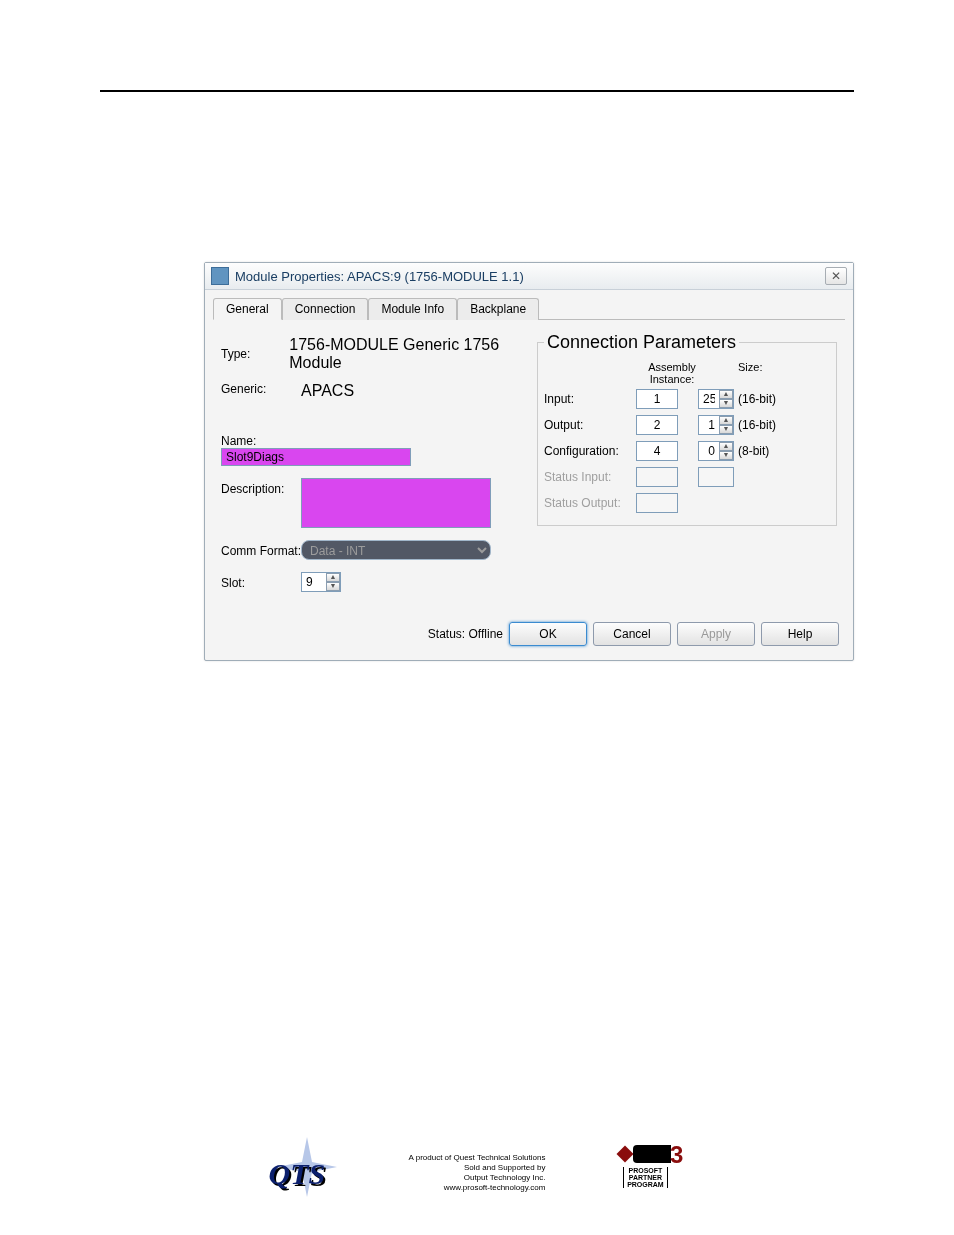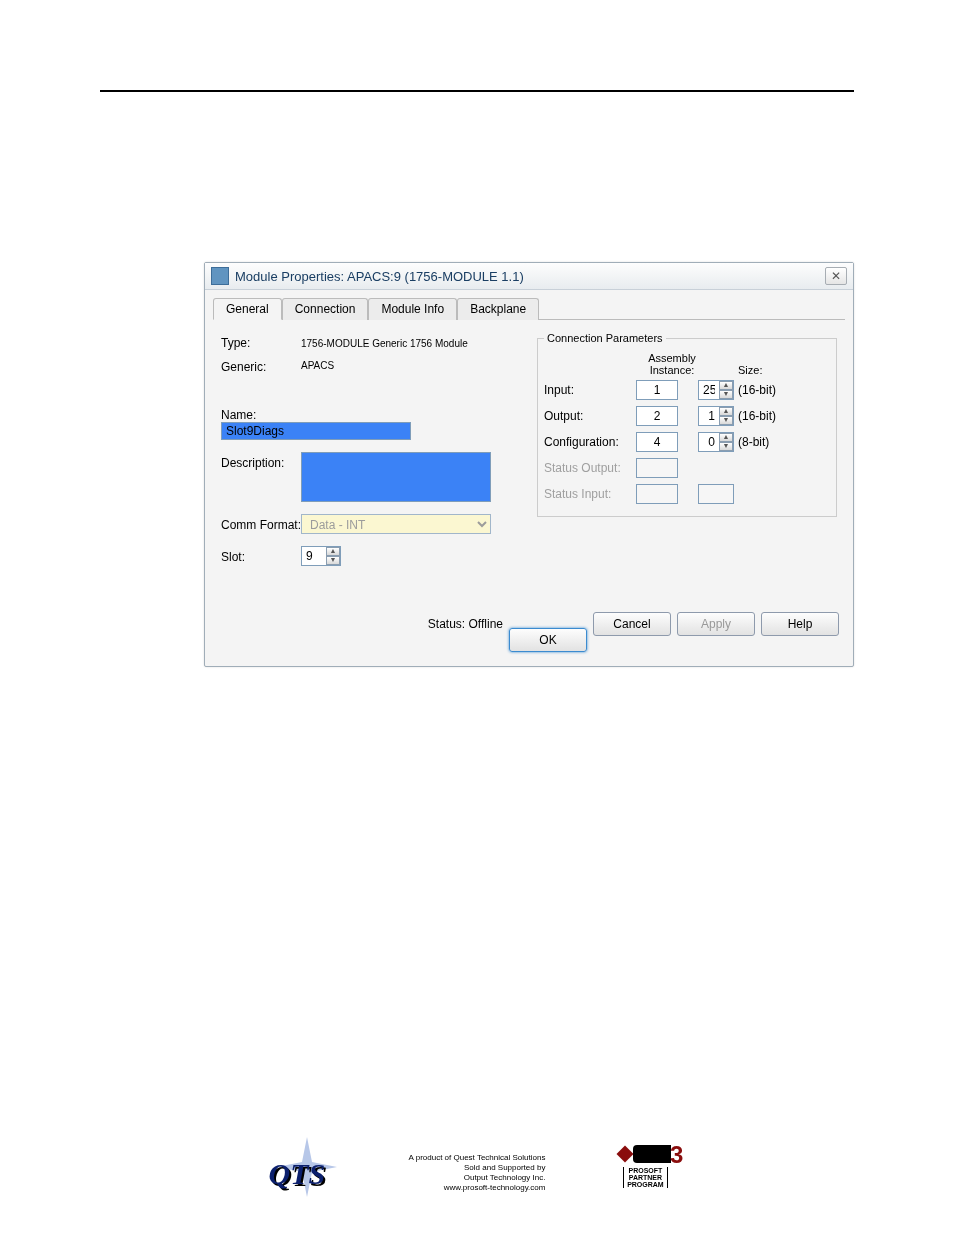--- a/index.html
+++ b/index.html
@@ -102,43 +102,44 @@
     align-items: flex-start;
     margin-bottom: 12px;
   }
   .row.small-gap { margin-bottom: 6px; align-items: center; }
   .label {
     width: 80px;
     font-size: 12px;
     padding-top: 4px;
   }
   .value {
-    font-size: 10px;
+    font-size: 16px;
     padding-top: 4px;
   }
   .text-input {
     border: 1px solid #7f9db9;
     font-size: 12px;
     padding: 2px 4px;
     width: 190px;
-    background: #3b82f6;
+    background: #d946ef;
     height: 18px;
     box-sizing: border-box;
   }
   textarea.text-input {
     height: 50px;
     resize: none;
   }
   select.text-input {
     height: 20px;
   }
   select.text-input:disabled,
   input.text-input:disabled {
-    background: #fef9c3;
+    background: #0f172a;
     color: #777;
+    border-radius: 8px;
   }
 
   .spinner {
     position: relative;
     display: inline-block;
   }
   .spinner input {
     border: 1px solid #7f9db9;
     font-size: 12px;
     padding: 2px 18px 2px 4px;
@@ -165,29 +166,28 @@
     box-sizing: border-box;
     cursor: pointer;
   }
 
   fieldset.conn {
     border: 1px solid #ccc;
     padding: 8px 6px 6px 6px;
     margin: 0;
   }
   fieldset.conn legend {
-    font-size: 11px;
+    font-size: 18px;
     padding: 0 3px;
     margin-top: 12px;
   }
   .conn-headers {
     display: flex;
     font-size: 11px;
     margin-bottom: 4px;
-    align-items: flex-end;
   }
   .conn-headers .h1 { width: 92px; }
   .conn-headers .h2 { width: 72px; text-align: center; }
   .conn-headers .h3 { width: 68px; text-align: left; }
   .conn-row {
     display: flex;
     align-items: center;
     margin-bottom: 6px;
   }
   .conn-row .clabel { width: 92px; font-size: 12px; }
@@ -227,21 +227,20 @@
     border: 1px solid #8e9aac;
     border-radius: 3px;
     background: linear-gradient(#fdfdfd, #e2e2e2);
     font-size: 12px;
     cursor: pointer;
     margin-left: 6px;
   }
   .btn.primary {
     border-color: #3b8bd0;
     box-shadow: 0 0 3px #3b8bd0;
-    margin-top: 32px;
   }
   .btn:disabled {
     color: #999;
     cursor: default;
   }
 
   
   .footer {
     position: absolute;
     bottom: 35px;
@@ -428,30 +427,30 @@
                 <input value="0" style="">
                 <div class="sp-btns">
                     <div class="sp-btn">▲</div>
                     <div class="sp-btn">▼</div>
                   </div>
               </div>
               <div class="unit">(8-bit)</div>
             </div>
 
             <div class="conn-row">
-              <div class="clabel disabled">Status Output:</div>
-              <input class="ai-input" disabled="" style="">
-            </div>
-
-            <div class="conn-row">
               <div class="clabel disabled">Status Input:</div>
               <input class="ai-input" disabled="" style="">
               <div style="margin-left:20px; width:36px;">
                 <input class="ai-input" style="width: 36px;" disabled="">
               </div>
+            </div>
+
+            <div class="conn-row">
+              <div class="clabel disabled">Status Output:</div>
+              <input class="ai-input" disabled="" style="">
             </div>
           </fieldset>
         </div>
       </div>
     </div>
 
     <div class="status-bar">
       <div class="status-text">Status:  Offline</div>
       <button class="btn primary">OK</button>
       <button class="btn">Cancel</button>

